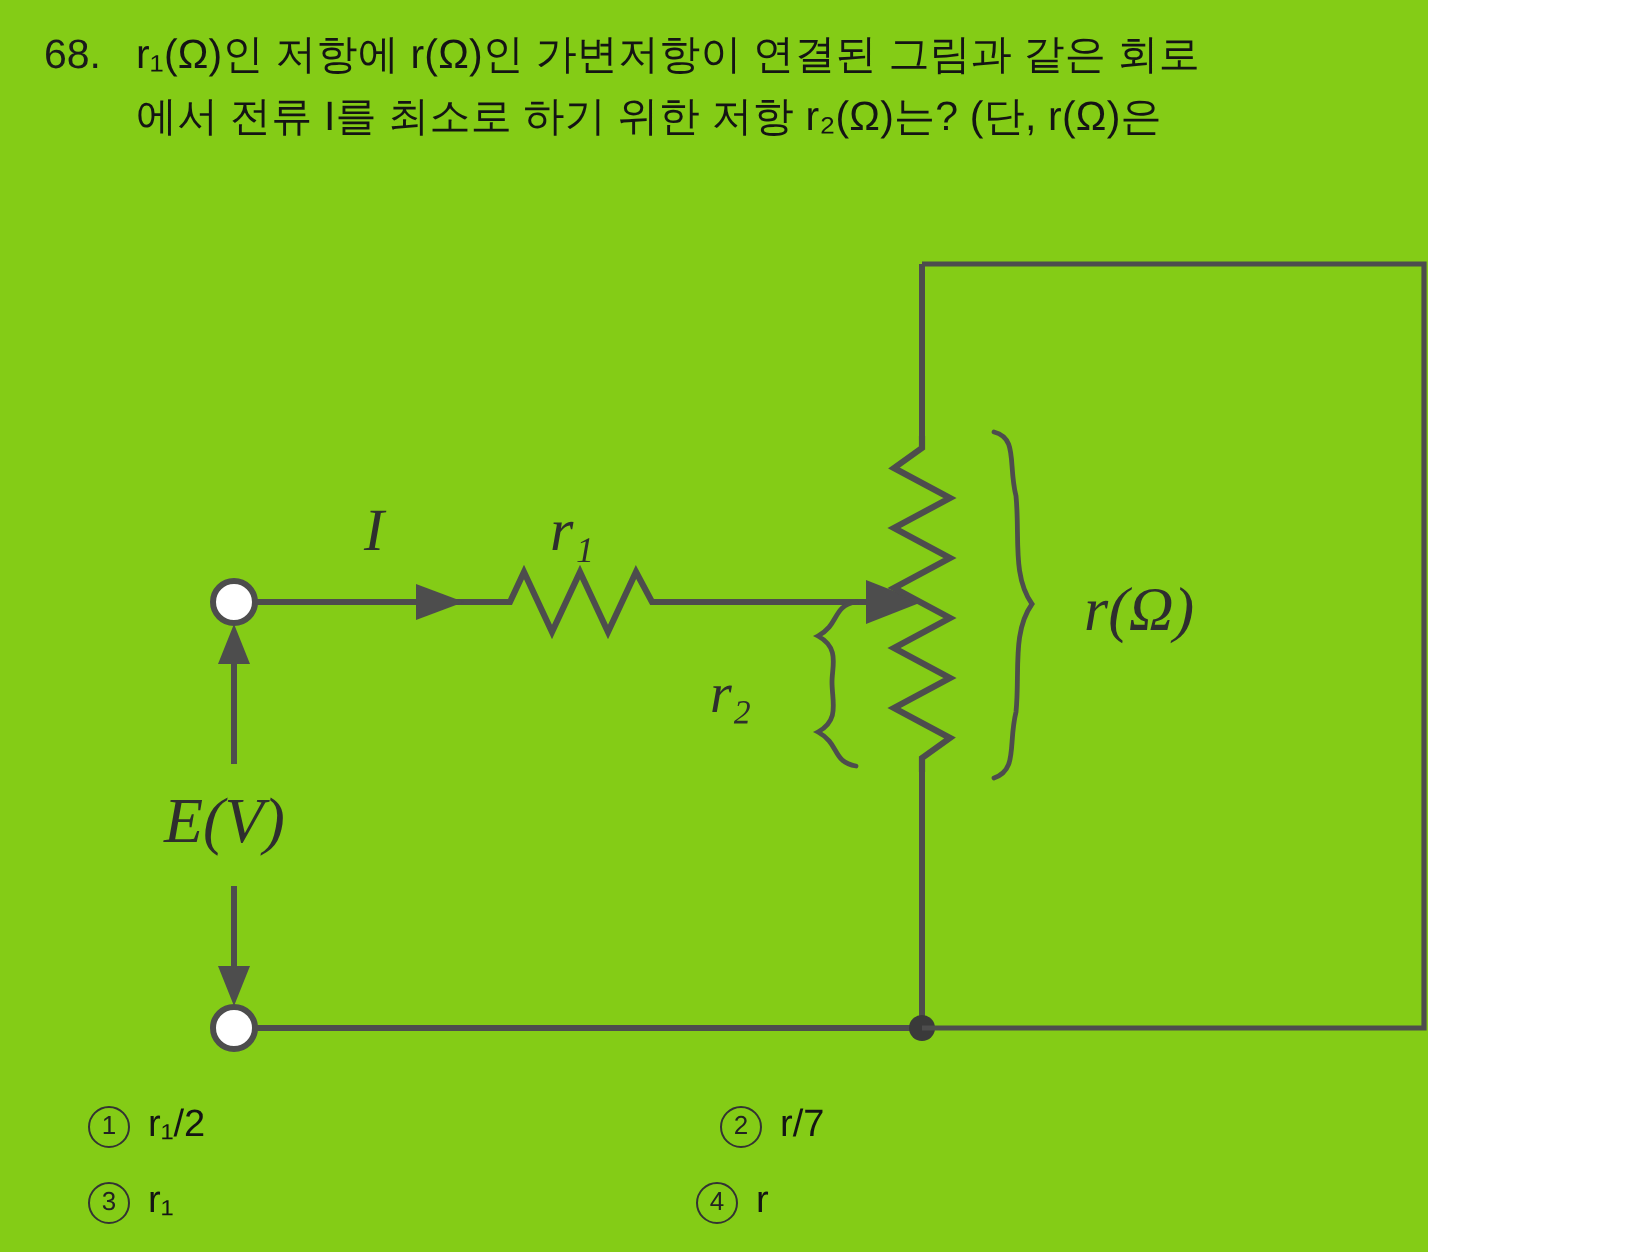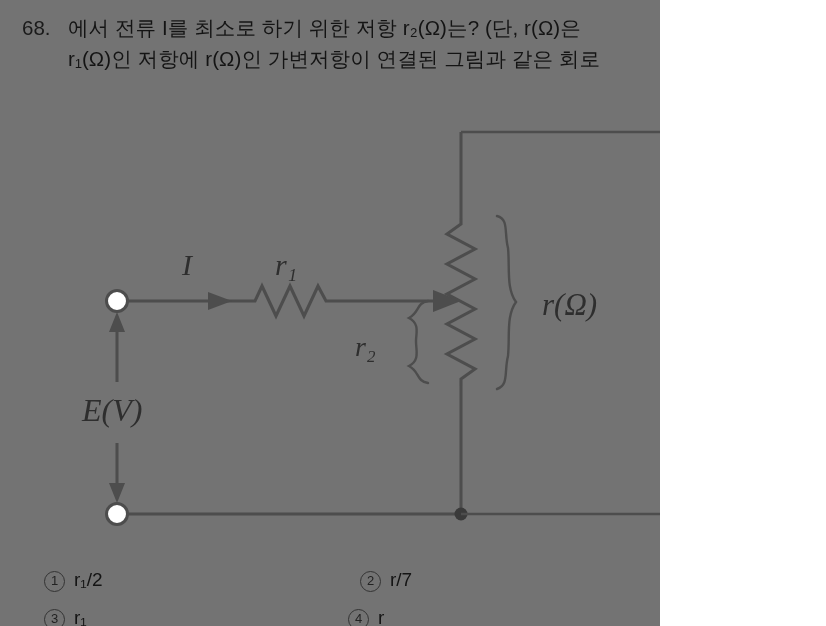--- a/index.html
+++ b/index.html
@@ -3,23 +3,23 @@
 <meta charset="utf-8">
 <title>Exam Question 68</title>
 <style>
   html, body {
     margin: 0;
     padding: 0;
     background: #ffffff;
   }
   #page {
     position: relative;
-    width: 660px;
+    width: 714px;
     height: 626px;
-    background: #737373;
+    background: #84cc16;
     overflow: hidden;
     font-family: "Liberation Sans", sans-serif;
     color: #1a1a1a;
   }
   
   #page-border-right {
     position: absolute;
     top: 0;
     left: 785px;
     width: 2px;
@@ -60,21 +60,20 @@
     left: 44px;
     top: 552px;
     width: 620px;
   }
   .choice {
     position: absolute;
     font-size: 19px;
     line-height: 22px;
     white-space: nowrap;
     color: #141414;
-    margin-top: 17px;
   }
   .choice .circnum {
     display: inline-block;
     width: 19px;
     height: 19px;
     line-height: 17px;
     border: 1.3px solid #333;
     border-radius: 50%;
     text-align: center;
     font-size: 13px;
@@ -114,22 +113,22 @@
 </head>
 <body>
 
 <div id="page">
 
   <div id="page-border-right"></div>
 
   <div id="question-block">
     <span id="question-number">68.</span>
     <div id="question-text">
+      <span class="q-line">r₁(Ω)인 저항에 r(Ω)인 가변저항이 연결된 그림과 같은 회로</span>
       <span class="q-line">에서 전류 I를 최소로 하기 위한 저항 r₂(Ω)는? (단, r(Ω)은</span>
-      <span class="q-line">r₁(Ω)인 저항에 r(Ω)인 가변저항이 연결된 그림과 같은 회로</span>
     </div>
   </div>
 
   <div id="figure">
     <svg width="826" height="626" viewBox="0 0 826 626" xmlns="http://www.w3.org/2000/svg">
 
       <circle class="term" cx="117" cy="301" r="10.5"></circle>
 
       <line class="wire" x1="117" y1="382" x2="117" y2="322"></line>
       <polygon class="arrowfill" points="117,312 109,332 125,332"></polygon>

